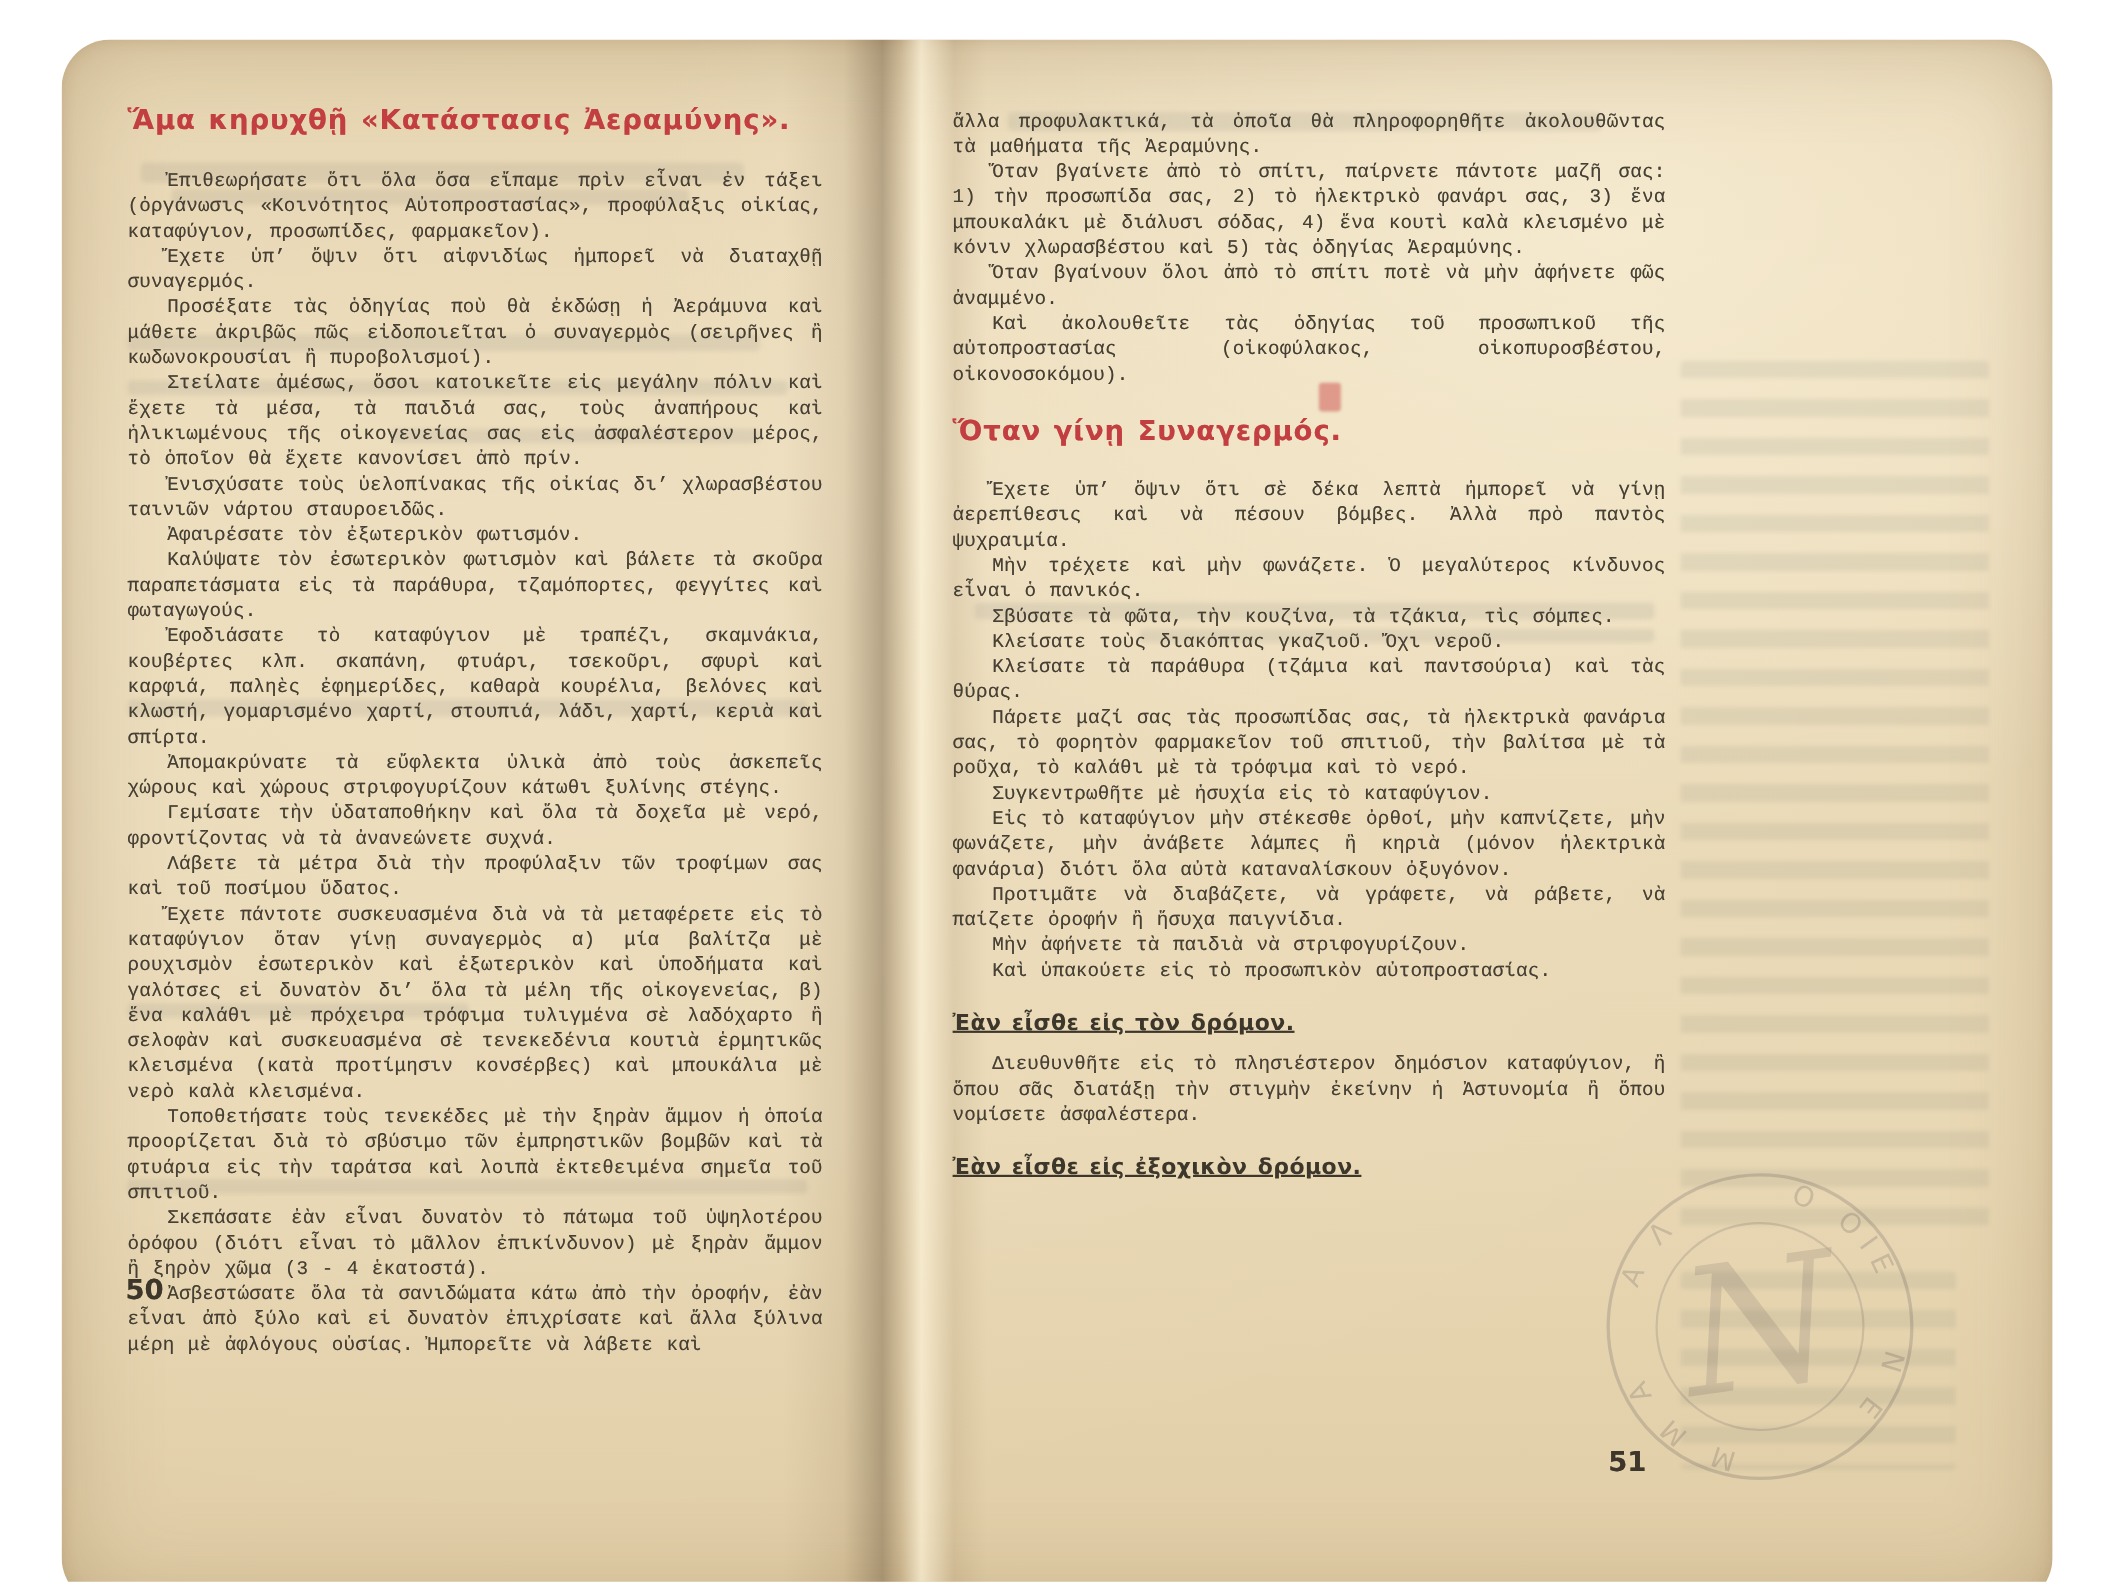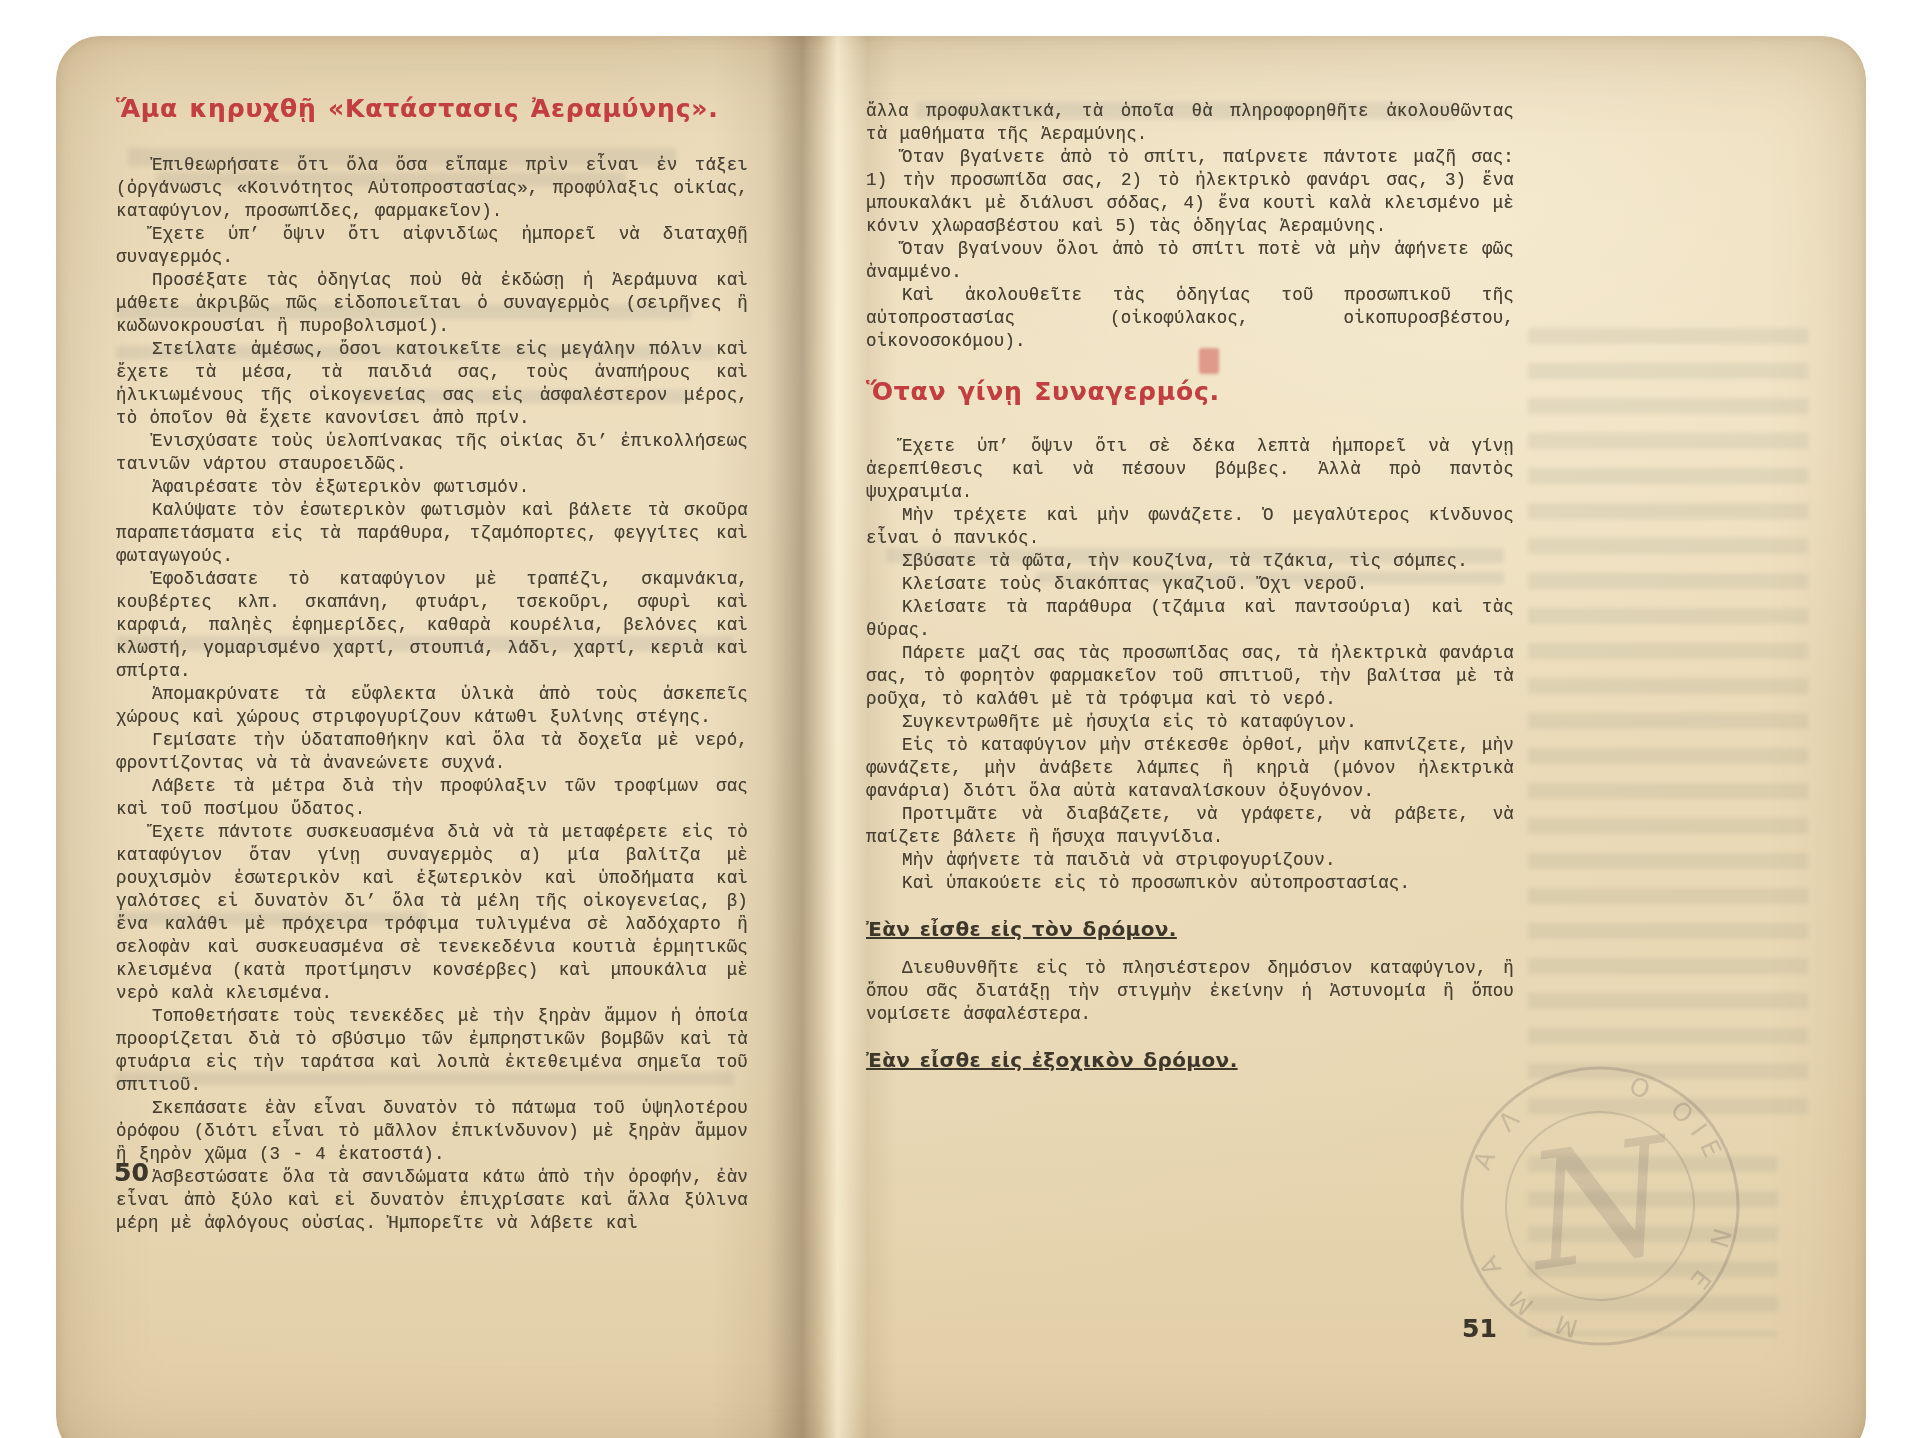--- a/index.html
+++ b/index.html
@@ -95,21 +95,21 @@
 
   <div class="gutter"></div>
 
   <section class="col left">
     <h1 class="red-title">Ἅμα κηρυχθῇ «Κατάστασις Ἀεραμύνης».</h1>
     <div class="paras">
         <p class="para">Ἐπιθεωρήσατε ὅτι ὅλα ὅσα εἴπαμε πρὶν εἶναι ἐν τάξει (ὀργάνωσις «Κοινότητος Αὐτοπροστασίας», προφύλαξις οἰκίας, καταφύγιον, προσωπίδες, φαρμακεῖον).</p>
         <p class="para">Ἔχετε ὑπ’ ὄψιν ὅτι αἰφνιδίως ἠμπορεῖ νὰ διαταχθῇ συναγερμός.</p>
         <p class="para">Προσέξατε τὰς ὁδηγίας ποὺ θὰ ἐκδώσῃ ἡ Ἀεράμυνα καὶ μάθετε ἀκριβῶς πῶς εἰδοποιεῖται ὁ συναγερμὸς (σειρῆνες ἢ κωδωνοκρουσίαι ἢ πυροβολισμοί).</p>
         <p class="para">Στείλατε ἀμέσως, ὅσοι κατοικεῖτε εἰς μεγάλην πόλιν καὶ ἔχετε τὰ μέσα, τὰ παιδιά σας, τοὺς ἀναπήρους καὶ ἡλικιωμένους τῆς οἰκογενείας σας εἰς ἀσφαλέστερον μέρος, τὸ ὁποῖον θὰ ἔχετε κανονίσει ἀπὸ πρίν.</p>
-        <p class="para">Ἐνισχύσατε τοὺς ὑελοπίνακας τῆς οἰκίας δι’ ἐπικολλήσεως ταινιῶν νάρτου σταυροειδῶς.</p>
+        <p class="para">Ἐνισχύσατε τοὺς ὑελοπίνακας τῆς οἰκίας δι’ χλωρασβέστου ταινιῶν νάρτου σταυροειδῶς.</p>
         <p class="para">Ἀφαιρέσατε τὸν ἐξωτερικὸν φωτισμόν.</p>
         <p class="para">Καλύψατε τὸν ἐσωτερικὸν φωτισμὸν καὶ βάλετε τὰ σκοῦρα παραπετάσματα εἰς τὰ παράθυρα, τζαμόπορτες, φεγγίτες καὶ φωταγωγούς.</p>
         <p class="para">Ἐφοδιάσατε τὸ καταφύγιον μὲ τραπέζι, σκαμνάκια, κουβέρτες κλπ. σκαπάνη, φτυάρι, τσεκοῦρι, σφυρὶ καὶ καρφιά, παληὲς ἐφημερίδες, καθαρὰ κουρέλια, βελόνες καὶ κλωστή, γομαρισμένο χαρτί, στουπιά, λάδι, χαρτί, κεριὰ καὶ σπίρτα.</p>
         <p class="para">Ἀπομακρύνατε τὰ εὔφλεκτα ὑλικὰ ἀπὸ τοὺς ἀσκεπεῖς χώρους καὶ χώρους στριφογυρίζουν κάτωθι ξυλίνης στέγης.</p>
         <p class="para">Γεμίσατε τὴν ὑδαταποθήκην καὶ ὅλα τὰ δοχεῖα μὲ νερό, φροντίζοντας νὰ τὰ ἀνανεώνετε συχνά.</p>
         <p class="para">Λάβετε τὰ μέτρα διὰ τὴν προφύλαξιν τῶν τροφίμων σας καὶ τοῦ ποσίμου ὕδατος.</p>
         <p class="para">Ἔχετε πάντοτε συσκευασμένα διὰ νὰ τὰ μεταφέρετε εἰς τὸ καταφύγιον ὅταν γίνῃ συναγερμὸς α) μία βαλίτζα μὲ ρουχισμὸν ἐσωτερικὸν καὶ ἐξωτερικὸν καὶ ὑποδήματα καὶ γαλότσες εἰ δυνατὸν δι’ ὅλα τὰ μέλη τῆς οἰκογενείας, β) ἕνα καλάθι μὲ πρόχειρα τρόφιμα τυλιγμένα σὲ λαδόχαρτο ἢ σελοφὰν καὶ συσκευασμένα σὲ τενεκεδένια κουτιὰ ἑρμητικῶς κλεισμένα (κατὰ προτίμησιν κονσέρβες) καὶ μπουκάλια μὲ νερὸ καλὰ κλεισμένα.</p>
         <p class="para">Τοποθετήσατε τοὺς τενεκέδες μὲ τὴν ξηρὰν ἄμμον ἡ ὁποία προορίζεται διὰ τὸ σβύσιμο τῶν ἐμπρηστικῶν βομβῶν καὶ τὰ φτυάρια εἰς τὴν ταράτσα καὶ λοιπὰ ἐκτεθειμένα σημεῖα τοῦ σπιτιοῦ.</p>
         <p class="para">Σκεπάσατε ἐὰν εἶναι δυνατὸν τὸ πάτωμα τοῦ ὑψηλοτέρου ὀρόφου (διότι εἶναι τὸ μᾶλλον ἐπικίνδυνον) μὲ ξηρὰν ἄμμον ἢ ξηρὸν χῶμα (3 - 4 ἑκατοστά).</p>
         <p class="para">Ἀσβεστώσατε ὅλα τὰ σανιδώματα κάτω ἀπὸ τὴν ὀροφήν, ἐὰν εἶναι ἀπὸ ξύλο καὶ εἰ δυνατὸν ἐπιχρίσατε καὶ ἄλλα ξύλινα μέρη μὲ ἀφλόγους οὐσίας. Ἠμπορεῖτε νὰ λάβετε καὶ</p>
@@ -127,21 +127,21 @@
     <h1 class="red-title mid">Ὅταν γίνῃ Συναγερμός.</h1>
     <div class="paras">
         <p class="para">Ἔχετε ὑπ’ ὄψιν ὅτι σὲ δέκα λεπτὰ ἠμπορεῖ νὰ γίνῃ ἀερεπίθεσις καὶ νὰ πέσουν βόμβες. Ἀλλὰ πρὸ παντὸς ψυχραιμία.</p>
         <p class="para">Μὴν τρέχετε καὶ μὴν φωνάζετε. Ὁ μεγαλύτερος κίνδυνος εἶναι ὁ πανικός.</p>
         <p class="para">Σβύσατε τὰ φῶτα, τὴν κουζίνα, τὰ τζάκια, τὶς σόμπες.</p>
         <p class="para">Κλείσατε τοὺς διακόπτας γκαζιοῦ. Ὄχι νεροῦ.</p>
         <p class="para">Κλείσατε τὰ παράθυρα (τζάμια καὶ παντσούρια) καὶ τὰς θύρας.</p>
         <p class="para">Πάρετε μαζί σας τὰς προσωπίδας σας, τὰ ἠλεκτρικὰ φανάρια σας, τὸ φορητὸν φαρμακεῖον τοῦ σπιτιοῦ, τὴν βαλίτσα μὲ τὰ ροῦχα, τὸ καλάθι μὲ τὰ τρόφιμα καὶ τὸ νερό.</p>
         <p class="para">Συγκεντρωθῆτε μὲ ἡσυχία εἰς τὸ καταφύγιον.</p>
         <p class="para">Εἰς τὸ καταφύγιον μὴν στέκεσθε ὀρθοί, μὴν καπνίζετε, μὴν φωνάζετε, μὴν ἀνάβετε λάμπες ἢ κηριὰ (μόνον ἠλεκτρικὰ φανάρια) διότι ὅλα αὐτὰ καταναλίσκουν ὀξυγόνον.</p>
-        <p class="para">Προτιμᾶτε νὰ διαβάζετε, νὰ γράφετε, νὰ ράβετε, νὰ παίζετε βάλετε ἢ ἥσυχα παιγνίδια.</p>
+        <p class="para">Προτιμᾶτε νὰ διαβάζετε, νὰ γράφετε, νὰ ράβετε, νὰ παίζετε ὀροφήν ἢ ἥσυχα παιγνίδια.</p>
         <p class="para">Μὴν ἀφήνετε τὰ παιδιὰ νὰ στριφογυρίζουν.</p>
         <p class="para">Καὶ ὑπακούετε εἰς τὸ προσωπικὸν αὐτοπροστασίας.</p>
       </div>
     <h2 class="subhead">Ἐὰν εἶσθε εἰς τὸν δρόμον.</h2>
     <p class="para">Διευθυνθῆτε εἰς τὸ πλησιέστερον δημόσιον καταφύγιον, ἢ ὅπου σᾶς διατάξῃ τὴν στιγμὴν ἐκείνην ἡ Ἀστυνομία ἢ ὅπου νομίσετε ἀσφαλέστερα.</p>
     <h2 class="subhead">Ἐὰν εἶσθε εἰς ἐξοχικὸν δρόμον.</h2>
   </section>
   <div class="pagenum right">51</div>
 
   <div class="red-smudge"></div>

